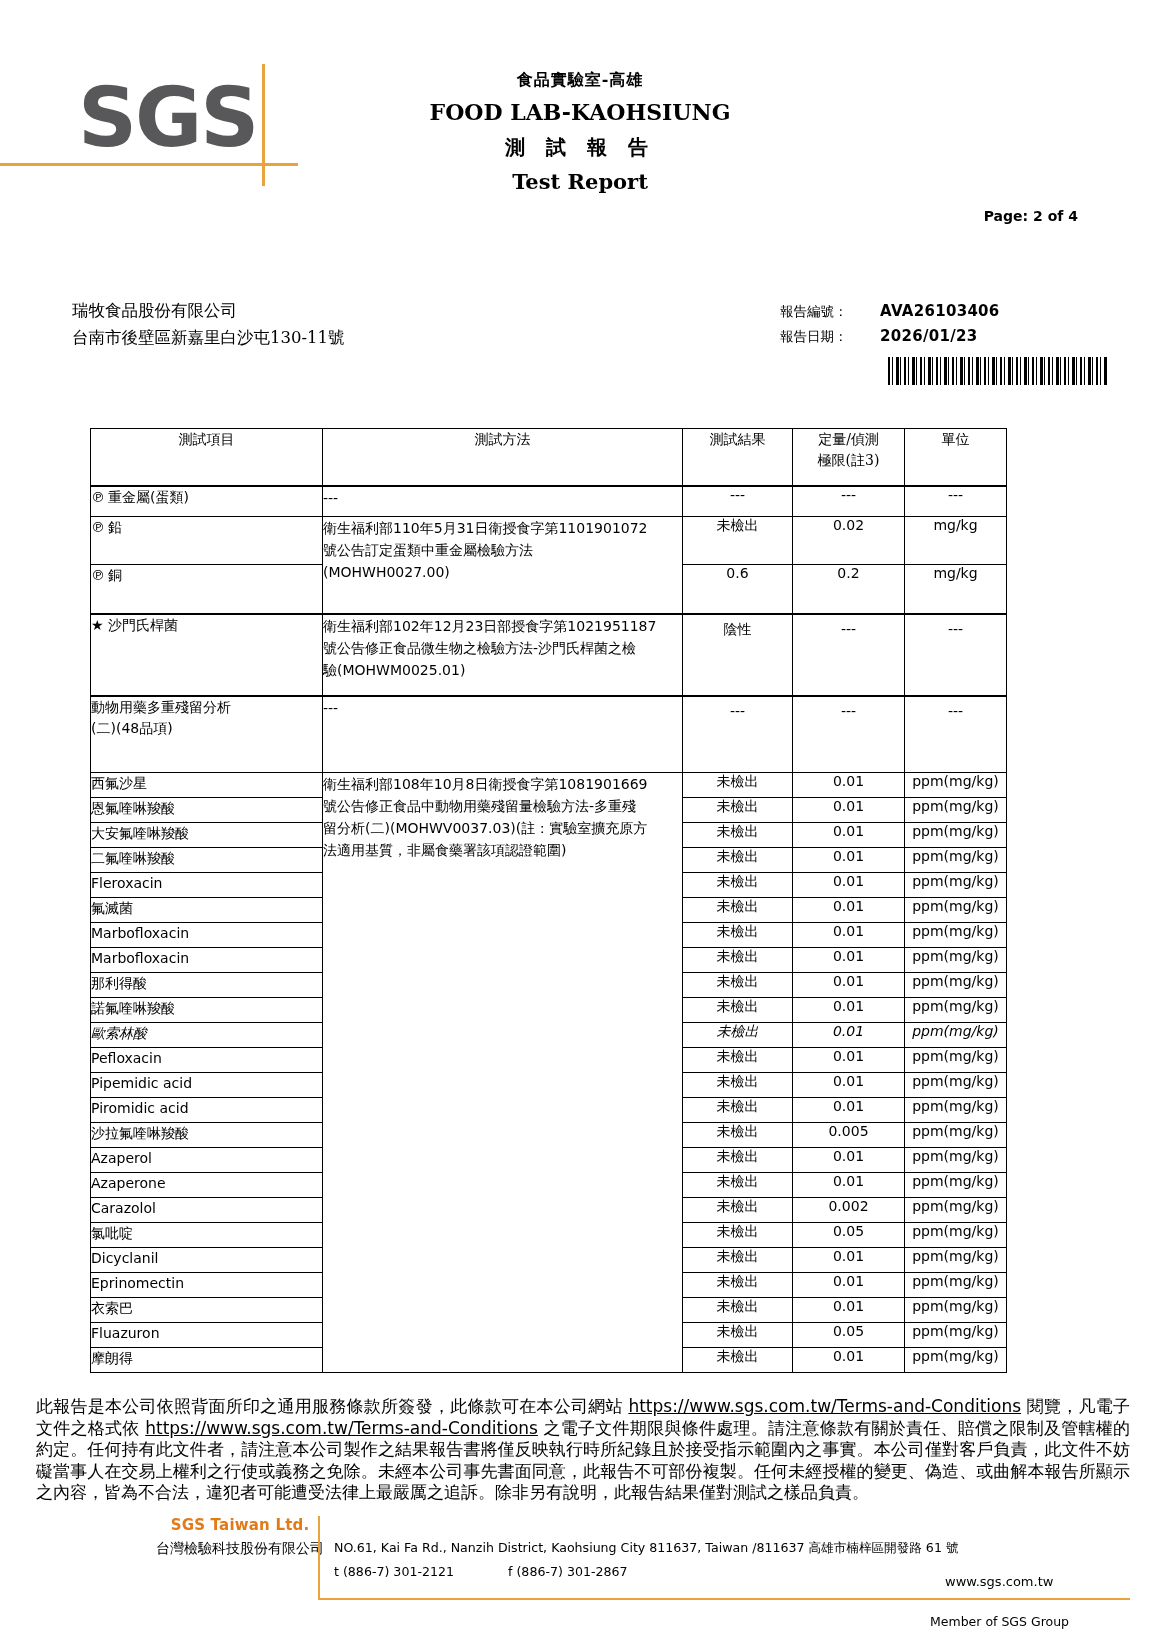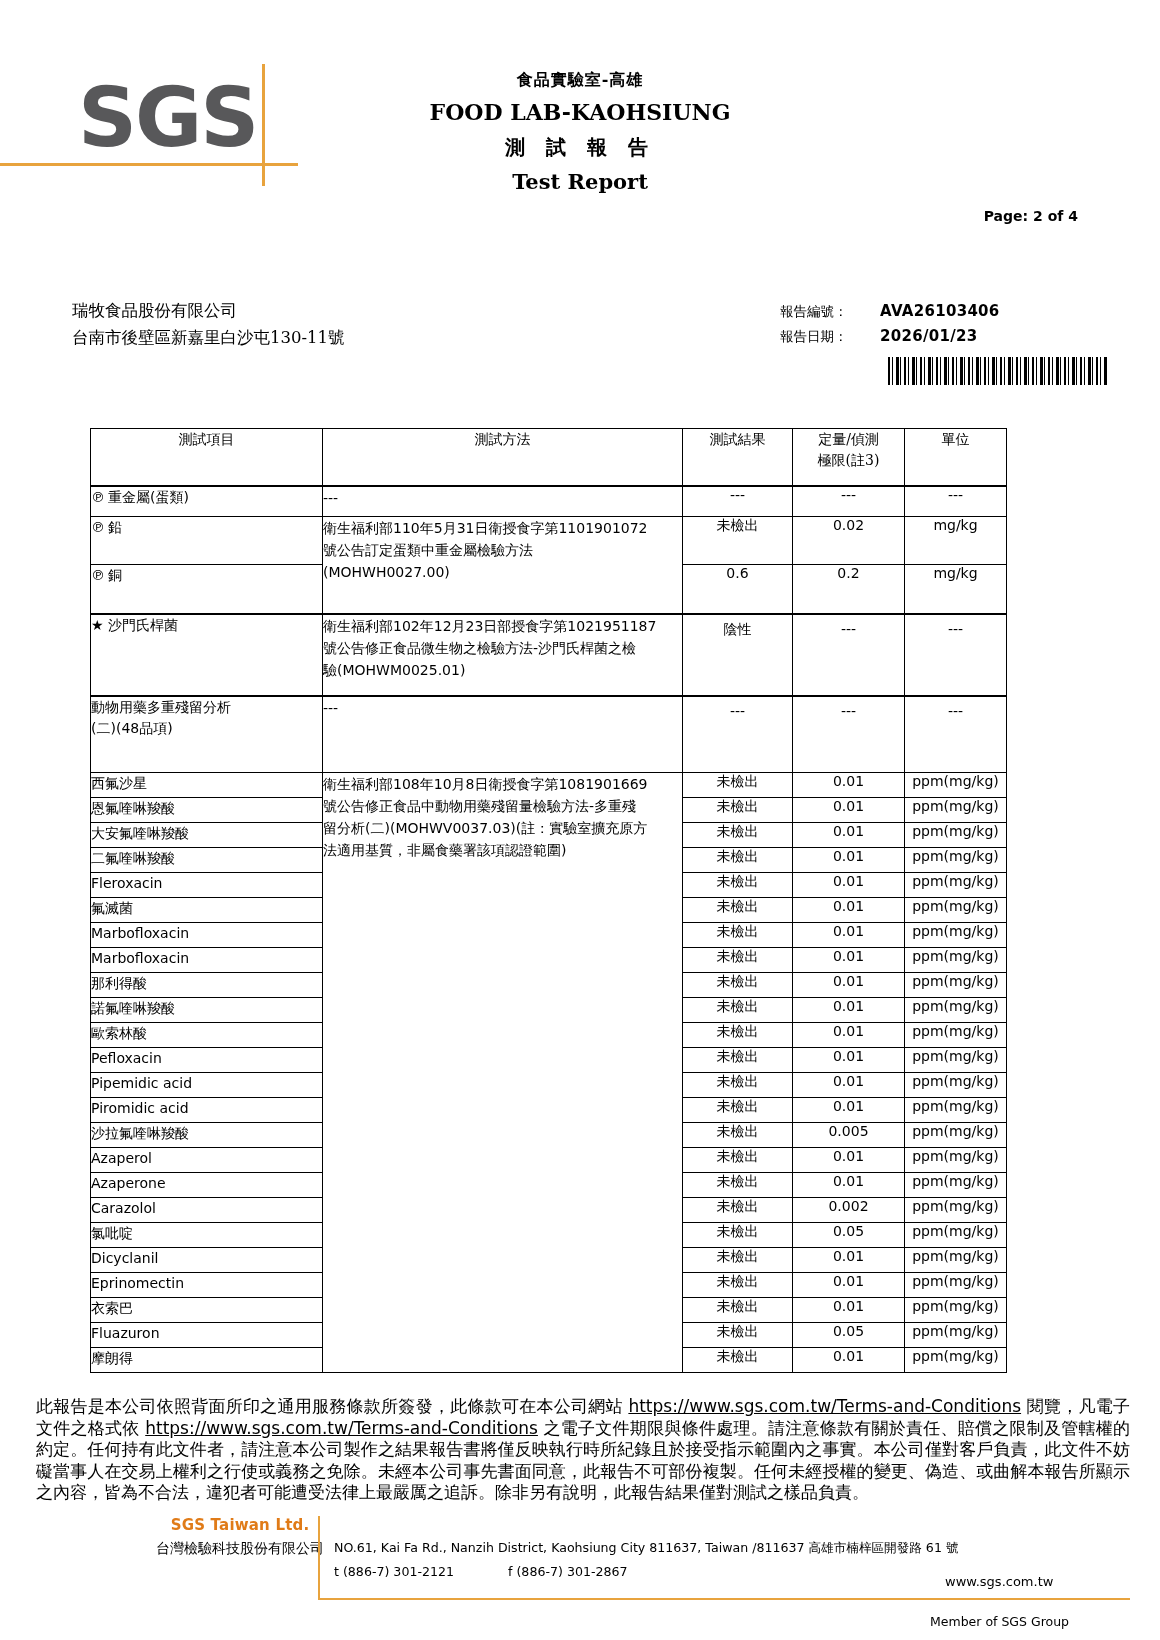--- a/index.html
+++ b/index.html
@@ -469,21 +469,21 @@
           <td class="cell-c">未檢出</td>
           <td class="cell-c">0.01</td>
           <td class="cell-unit">ppm(mg/kg)</td>
         </tr>
         <tr style="height: 25px;">
           <td class="cell-item"><span>諾氟喹啉羧酸</span></td>
           <td class="cell-c">未檢出</td>
           <td class="cell-c">0.01</td>
           <td class="cell-unit">ppm(mg/kg)</td>
         </tr>
-        <tr style="height: 25px;">
+        <tr style="height: 25px; font-style: italic;">
           <td class="cell-item"><span>歐索林酸</span></td>
           <td class="cell-c">未檢出</td>
           <td class="cell-c">0.01</td>
           <td class="cell-unit">ppm(mg/kg)</td>
         </tr>
         <tr style="height: 25px;">
           <td class="cell-item"><span>Pefloxacin</span></td>
           <td class="cell-c">未檢出</td>
           <td class="cell-c">0.01</td>
           <td class="cell-unit">ppm(mg/kg)</td>

